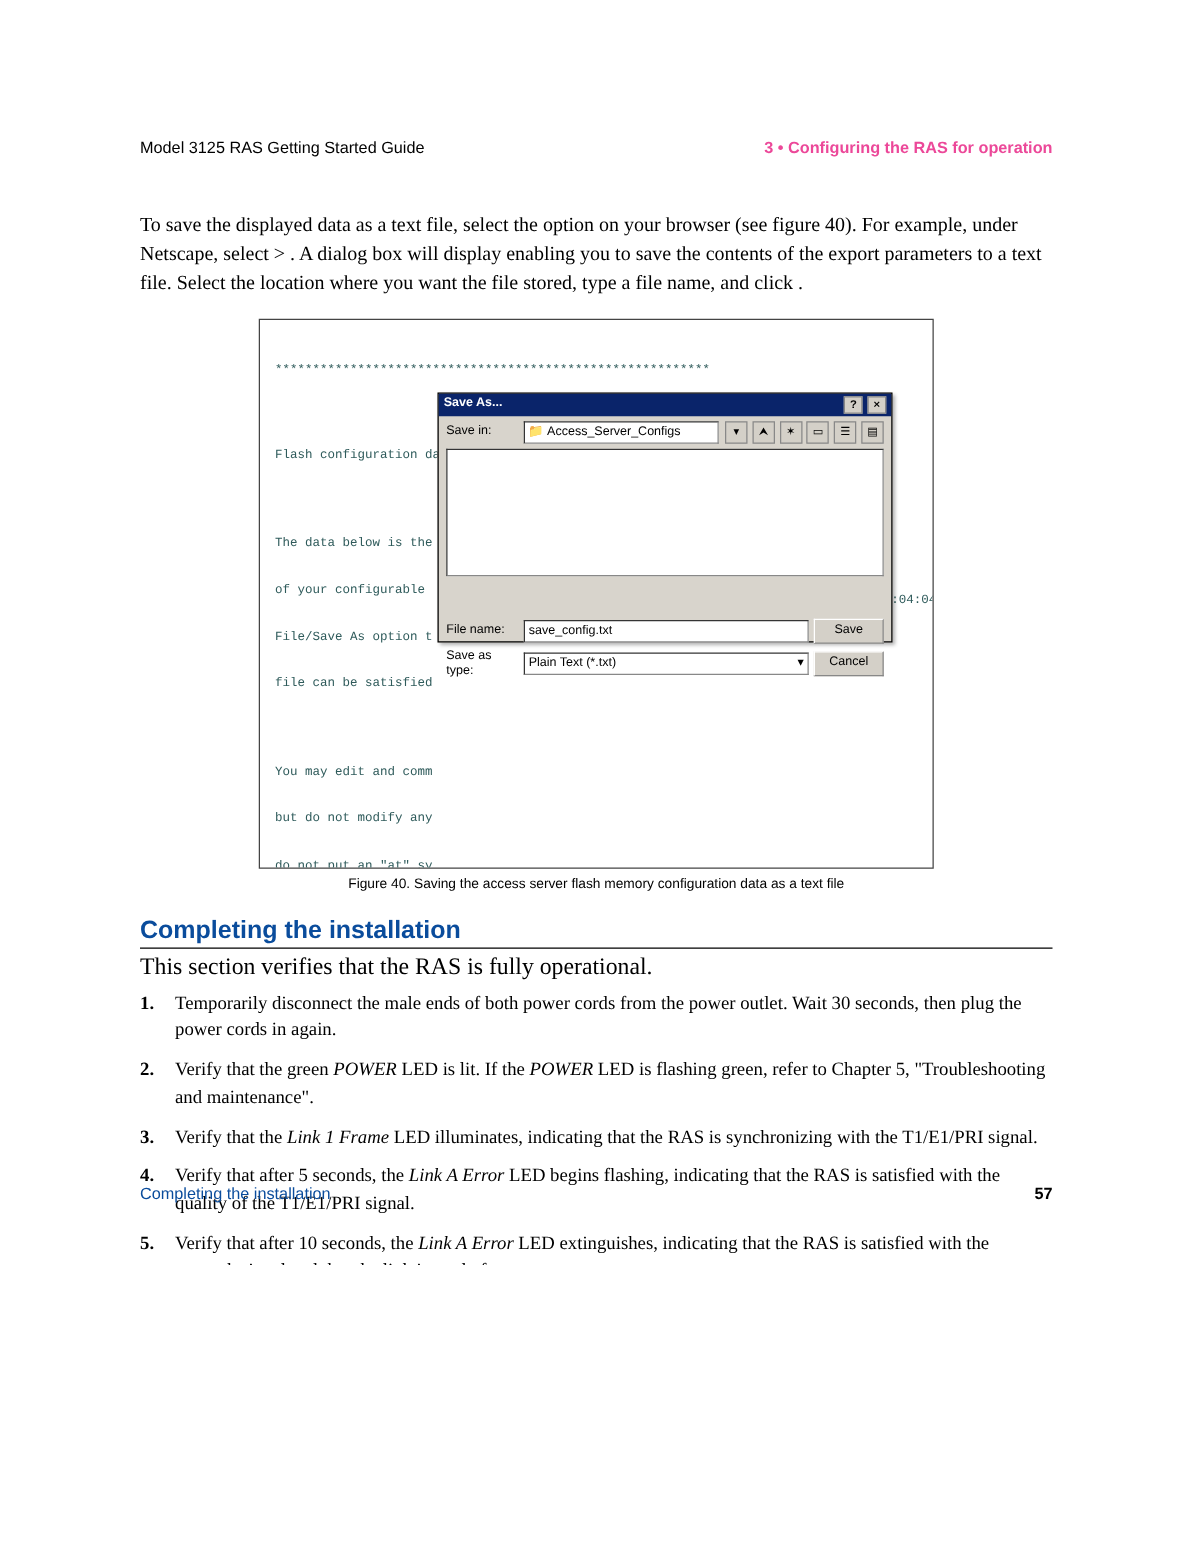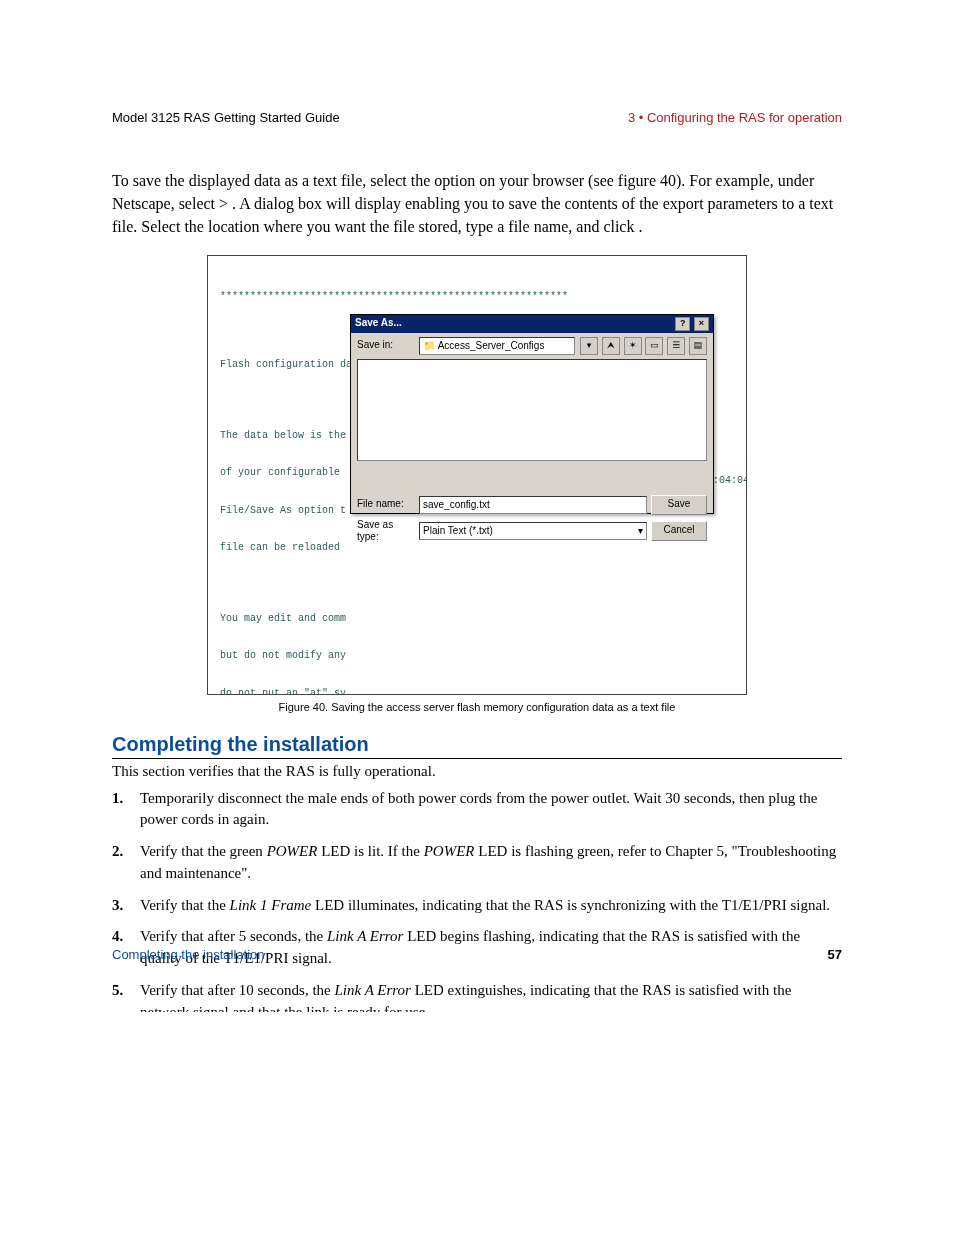--- a/index.html
+++ b/index.html
@@ -17,21 +17,21 @@
     padding: 110px 112px 60px 112px;
   }
   .header-row {
     display: flex;
     justify-content: space-between;
     font-family: "Segoe UI", Arial, sans-serif;
     font-size: 13px;
     margin-bottom: 44px;
   }
   .header-left { color: #000; }
-  .header-right { color: #b91c1c; font-weight: 400; }
+  .header-right { color: #ec4899; font-weight: 700; }
   .body-text {
     font-size: 16px;
     line-height: 1.45;
     color: #000;
   }
   .body-text p { margin: 0 0 6px 0; }
   .option-word { font-style: italic; }
   .figure-wrap {
     margin: 16px auto 8px auto;
     width: 540px;
@@ -134,21 +134,21 @@
   h2.section-title {
     color:#0a4c9c;
     font-family:"Segoe UI",Arial,sans-serif;
     font-weight:700;
     font-size:20px;
     margin:20px 0 2px 0;
     border-bottom:1px solid #000;
     padding-bottom:2px;
   }
   .section-intro {
-    font-size:15px;
+    font-size:19px;
     margin:4px 0 8px 0;
   }
   ol.steps {
     list-style:none;
     padding:0;
     margin:0;
     counter-reset: step;
   }
   ol.steps > li {
     counter-increment: step;
@@ -207,21 +207,21 @@
   <div class="figure-wrap">
     <div class="config-window">
       <div class="pre-block greenish">
         <div class="starline">**********************************************************</div>
         <div style="height:6px"></div>
         <div>Flash configuration data for: Server</div>
         <div style="height:8px"></div>
         <div>The data below is the</div>
         <div>of your configurable</div>
         <div>File/Save As option t</div>
-        <div>file can be reloaded</div>
+        <div>file can be satisfied</div>
         <div style="height:8px"></div>
         <div>You may edit and comm</div>
         <div>but do not modify any</div>
         <div>do not put an "at" sy</div>
         
         
         
         
         
         

